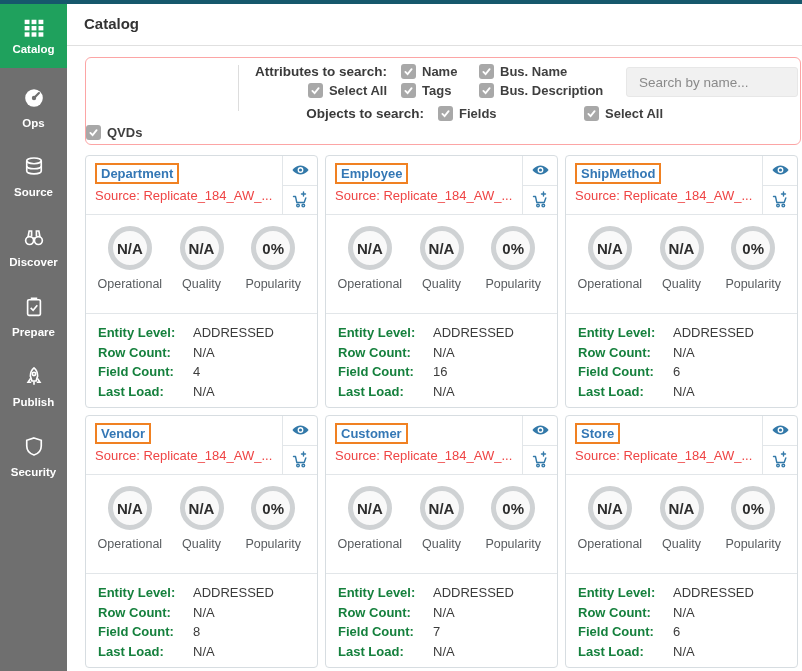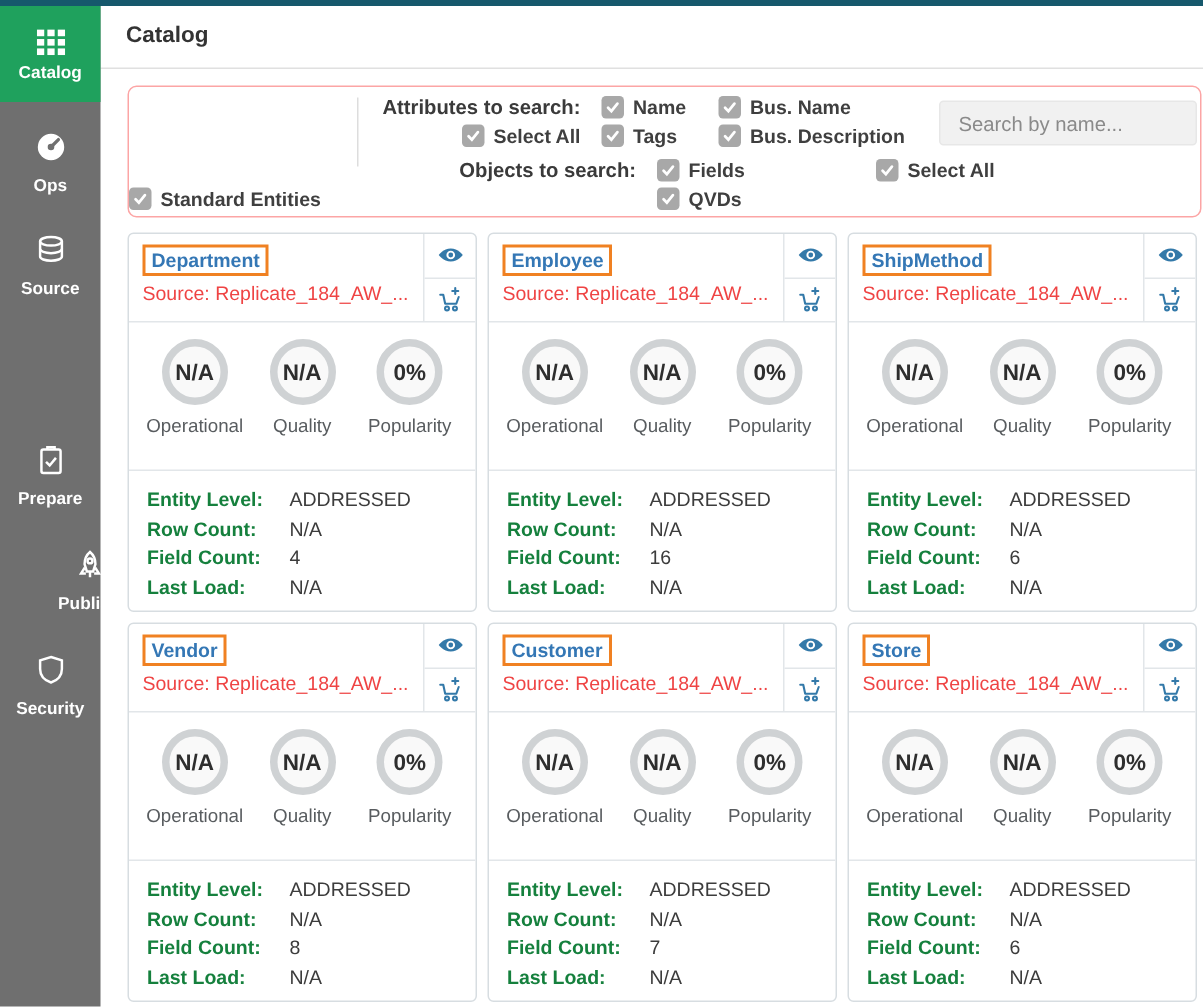--- a/index.html
+++ b/index.html
@@ -100,33 +100,43 @@
     <span class="side-icon">
       <svg width="22" height="22" viewBox="0 0 20 20" fill="none" stroke="#fff" stroke-width="1.5">
         <ellipse cx="10" cy="4.4" rx="6.6" ry="2.6"></ellipse>
         <path d="M3.4 4.4v4.6c0 1.45 2.95 2.6 6.6 2.6s6.6-1.15 6.6-2.6V4.4"></path>
         <path d="M3.4 9v4.6c0 1.45 2.95 2.6 6.6 2.6s6.6-1.15 6.6-2.6V9"></path>
       </svg>
     </span>
     <div class="side-label">Source</div>
   </div>
 
+  <div class="side-item" style="top:226px;">
+    <span class="side-icon">
+      <svg width="22" height="22" viewBox="0 0 20 20" fill="none" stroke="#fff" stroke-width="1.5">
+        <circle cx="6" cy="13.2" r="3.6"></circle>
+          <circle cx="14" cy="13.2" r="3.6"></circle>
+        <path d="M4.6 9.9l1-5.4h2.2v5M15.4 9.9l-1-5.4h-2.2v5M8.9 11h2.2"></path>
+      </svg>
+    </span>
+    <div class="side-label">Discover</div>
+  </div>
 
   <div class="side-item" style="top:296px;">
     <span class="side-icon">
       <svg width="22" height="22" viewBox="0 0 20 20" fill="none" stroke="#fff" stroke-width="1.5">
         <rect x="4.2" y="3.4" width="11.6" height="14.2" rx="1.2"></rect>
         <path d="M7.8 3.4V2h4.4v1.4"></path>
         <path d="M7 10.8l2.2 2.2 3.8-4.6"></path>
       </svg>
     </span>
     <div class="side-label">Prepare</div>
   </div>
 
-  <div class="side-item" style="top:366px;margin-left:26px;">
+  <div class="side-item" style="top:366px;">
     <span class="side-icon">
       <svg width="22" height="22" viewBox="0 0 20 20" fill="none" stroke="#fff" stroke-width="1.5">
         <path d="M10 1.8c2.3 1.9 3.3 4.6 3.3 7.4l-1.4 4.4H8.1L6.7 9.2c0-2.8 1-5.5 3.3-7.4z"></path>
         <circle cx="10" cy="7.2" r="1.5"></circle>
         <path d="M6.9 11.2L4.6 14.8h2.9M13.1 11.2l2.3 3.6h-2.9M10 13.9v3.2"></path>
       </svg>
     </span>
     <div class="side-label">Publish</div>
   </div>
 
@@ -203,28 +213,20 @@
           </span>
         <span class="cb-label">Fields</span>
       </div>
       <div class="cb-item endcol">
         <span class="cb-box">
             <svg width="11" height="11" viewBox="0 0 12 12">
               <path d="M2.6 6.4l2.4 2.4 4.4-5.4" stroke="#fff" stroke-width="2" fill="none" stroke-linecap="round"></path>
             </svg>
           </span>
         <span class="cb-label">Select All</span>
-      </div>
-      <div class="cb-item">
-        <span class="cb-box">
-            <svg width="11" height="11" viewBox="0 0 12 12">
-              <path d="M2.6 6.4l2.4 2.4 4.4-5.4" stroke="#fff" stroke-width="2" fill="none" stroke-linecap="round"></path>
-            </svg>
-          </span>
-        <span class="cb-label">Standard Entities</span>
       </div>
       <div class="cb-item">
         <span class="cb-box">
             <svg width="11" height="11" viewBox="0 0 12 12">
               <path d="M2.6 6.4l2.4 2.4 4.4-5.4" stroke="#fff" stroke-width="2" fill="none" stroke-linecap="round"></path>
             </svg>
           </span>
         <span class="cb-label">QVDs</span>
       </div>
     </div>

